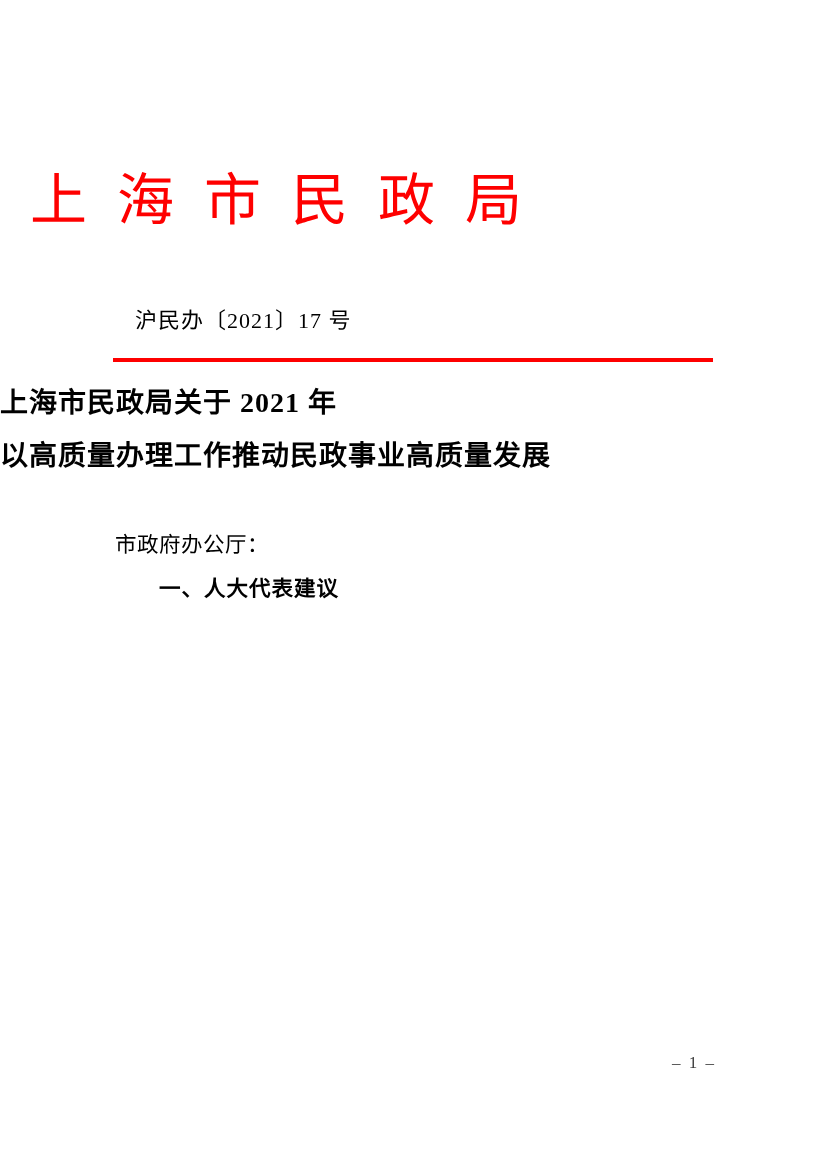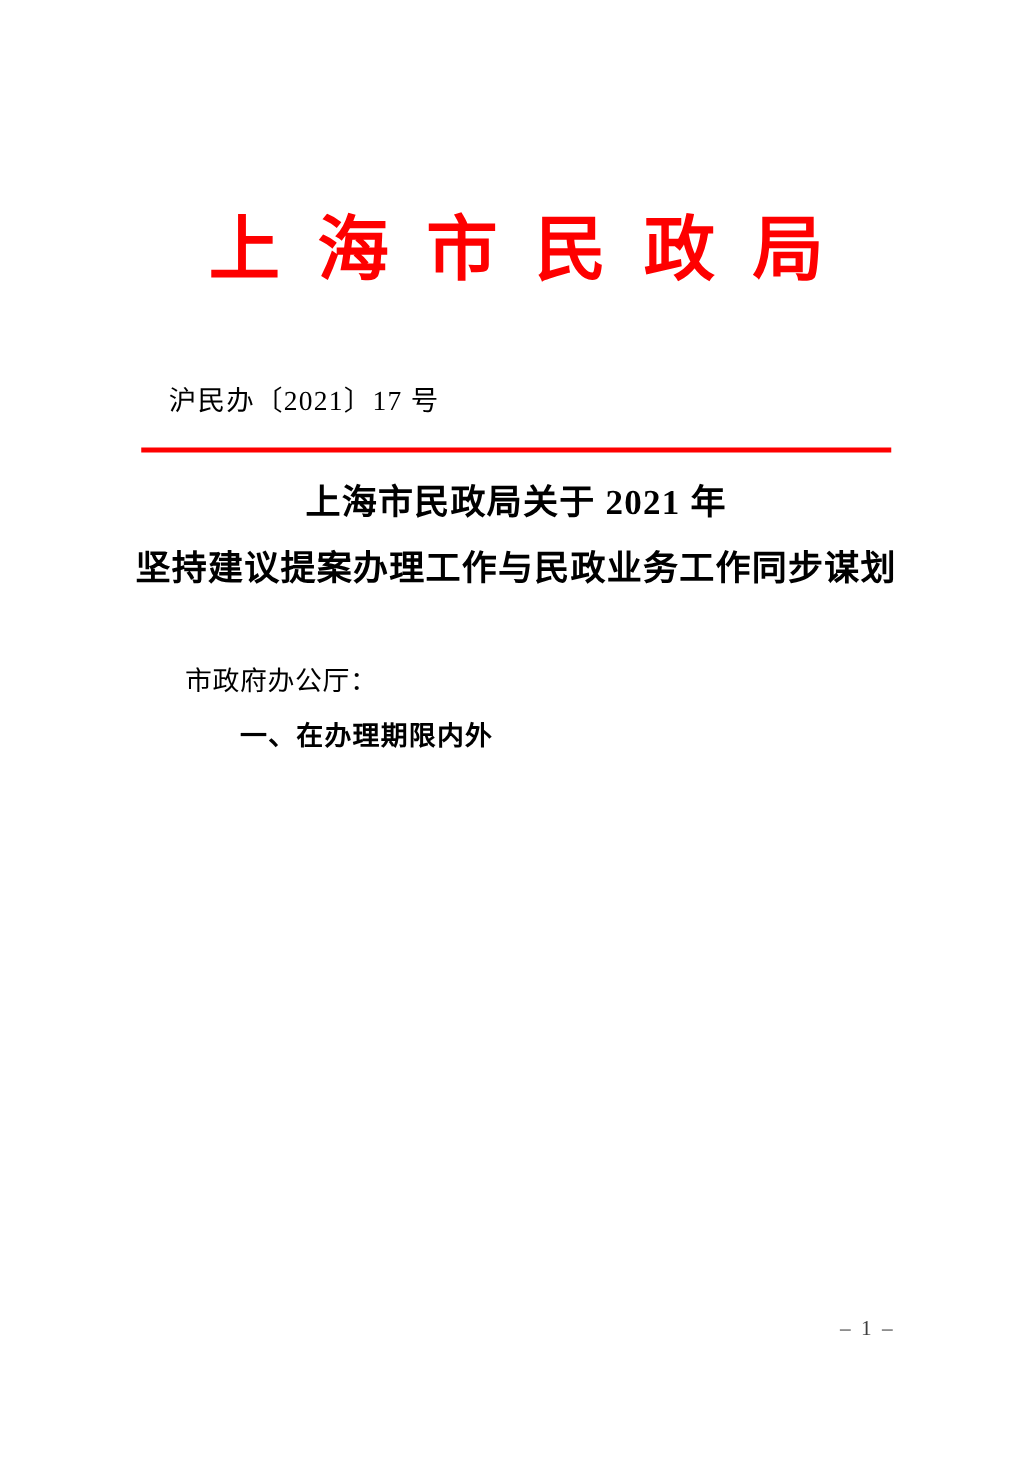--- a/index.html
+++ b/index.html
@@ -12,24 +12,23 @@
     background: #ffffff;
     overflow: hidden;
     font-family: "Liberation Serif", "DejaVu Serif", serif;
     color: #000000;
   }
   .masthead {
     position: absolute;
     top: 166px;
     left: 0;
     right: 0;
-    text-align: center;
     font-family: "Liberation Serif", "DejaVu Serif", serif;
     font-size: 57px;
-    font-weight: 700;
+    font-weight: 400;
     color: #fe0000;
     letter-spacing: 30px;
     padding-left: 30px; 
     line-height: 70px;
     white-space: nowrap;
   }
   .docinfo-row {
     position: absolute;
     top: 305px;
     left: 135px;
@@ -47,37 +46,36 @@
     left: 113px;
     width: 600px;
     height: 4px;
     background: #fe0000;
   }
   .doc-title {
     position: absolute;
     top: 376px;
     left: 0;
     right: 0;
-    text-align: center;
+    text-align: left;
     font-size: 28px;
     font-weight: 700;
     line-height: 53px;
     letter-spacing: 1px;
   }
   .body-block {
     position: absolute;
     top: 524px;
     left: 115px;
     width: 598px;
     font-size: 21.5px;
     line-height: 43.5px;
     letter-spacing: 0.5px;
     text-align: justify;
     text-justify: inter-ideograph;
-    margin-left: 33px;
   }
   .body-block p { margin: 0; }
   .para-indent { text-indent: 44px; }
   .section-heading {
     text-indent: 44px;
     font-weight: 700;
     font-family: "Liberation Sans", "DejaVu Sans", sans-serif;
     letter-spacing: 1px;
   }
   .page-footer {
@@ -99,23 +97,23 @@
   <div class="masthead">上海市民政局</div>
 
   <div class="docinfo-row">
     <span>沪民办〔2021〕17 号</span>
   </div>
 
   <div class="red-rule"></div>
 
   <div class="doc-title">
     <div>上海市民政局关于 2021 年</div>
-    <div>坚持建议提案办理工作与民政业务工作同步谋划</div>
+    <div>以高质量办理工作推动民政事业高质量发展</div>
   </div>
 
   <div class="body-block">
     <p>市政府办公厅：</p>
-    <p class="section-heading">一、在办理期限内外</p>
+    <p class="section-heading">一、人大代表建议</p>
   </div>
 
   <div class="page-footer">– 1 –</div>
 
 </div>
 
 </body></html>

